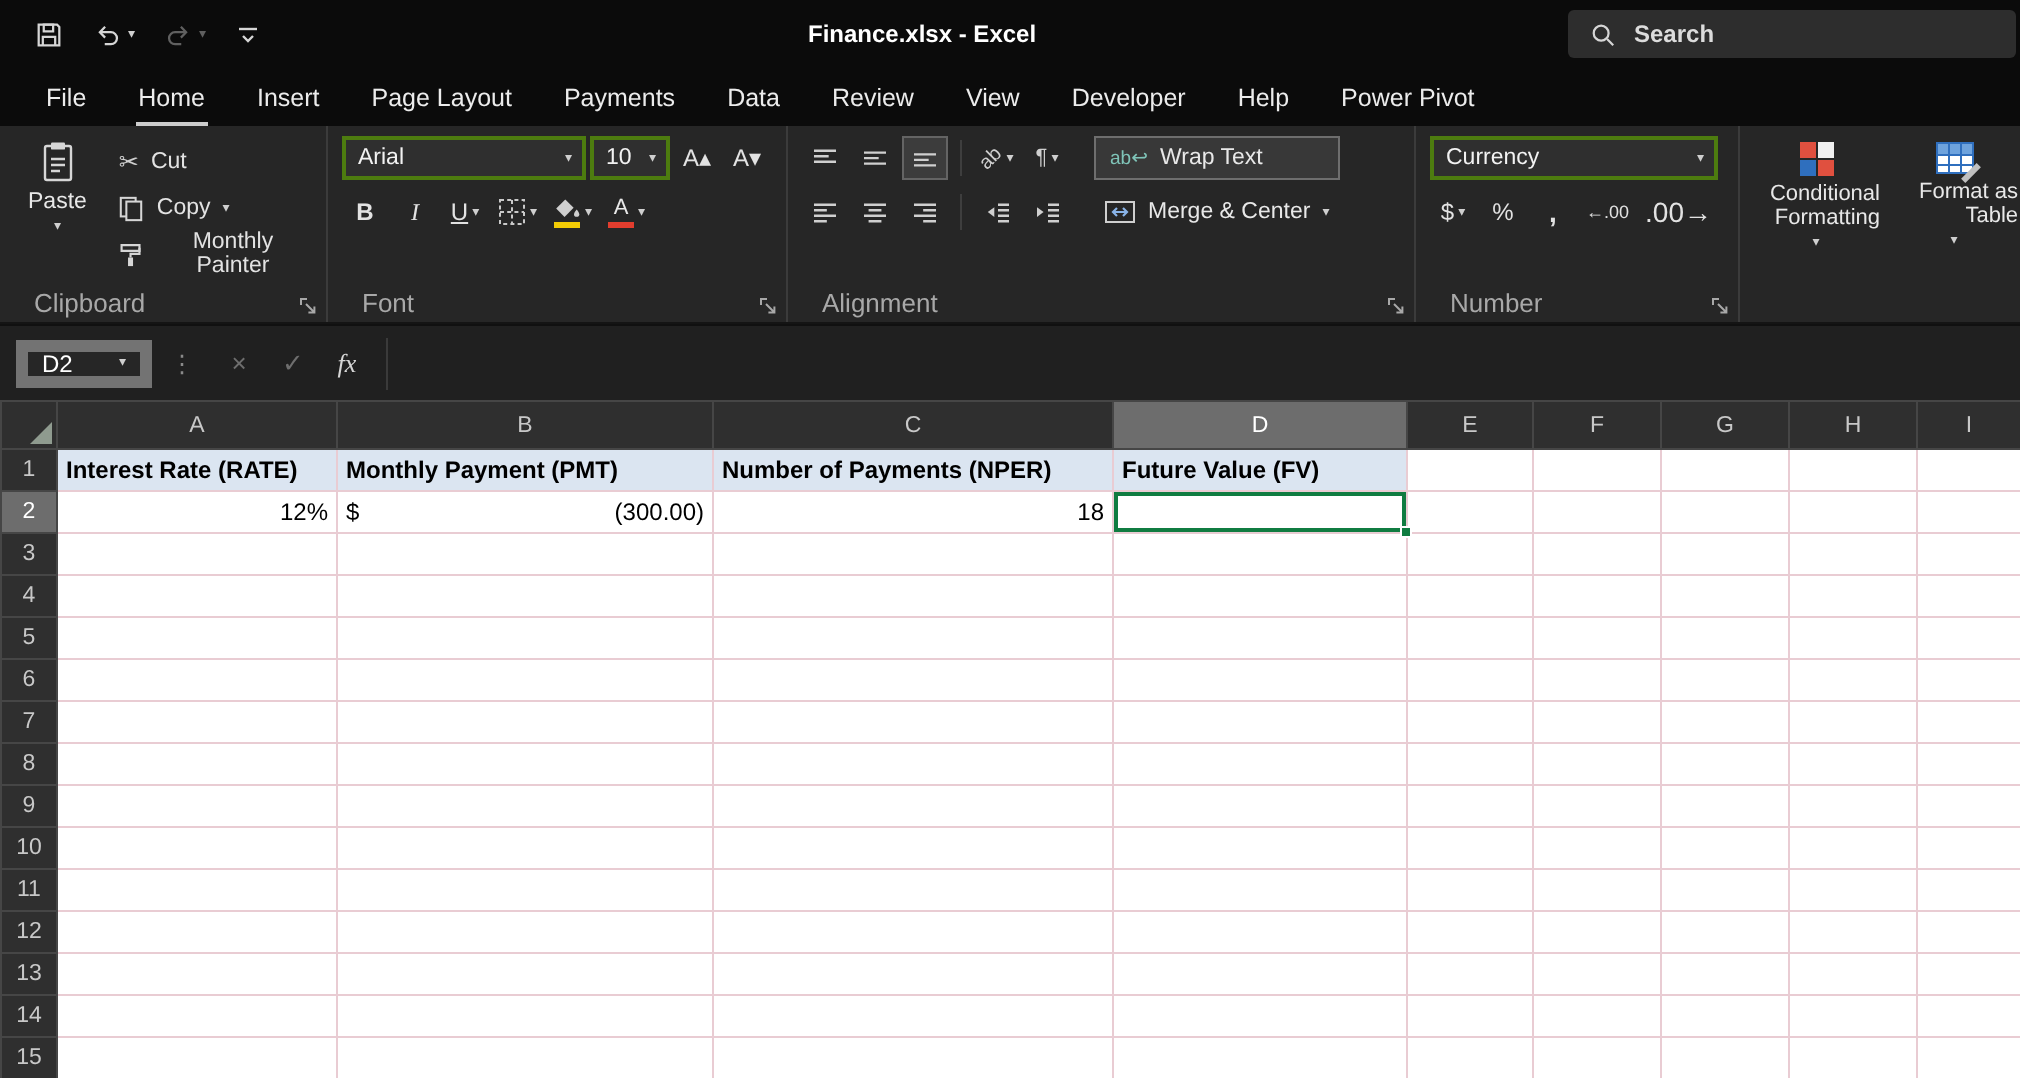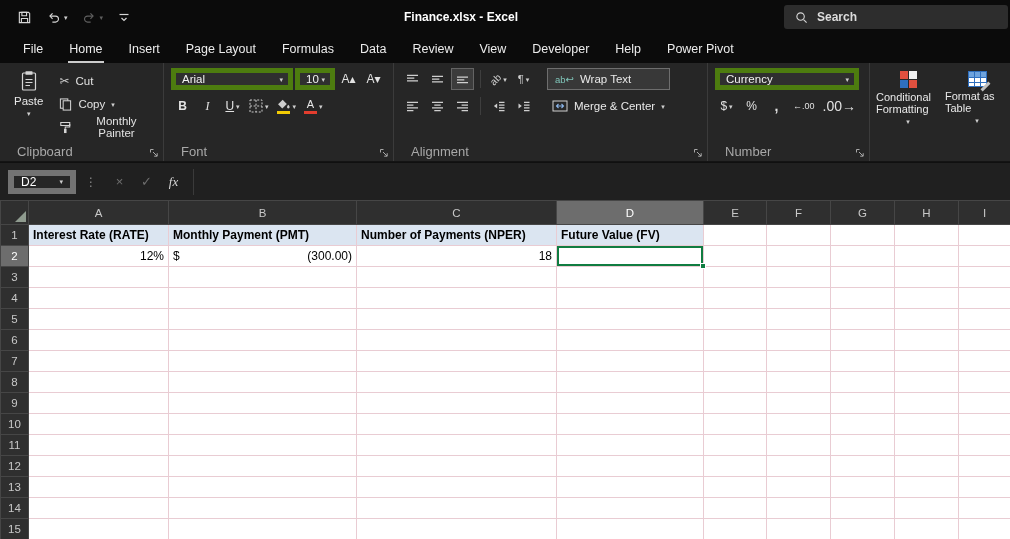--- a/index.html
+++ b/index.html
@@ -26,33 +26,33 @@
   
   .ribbon { height:99px; background:#262626; display:flex; border-bottom:1px solid #141414; }
   .rgroup { position:relative; border-right:1px solid #3b3b3b; padding:5px 4px 16px 7px; display:flex; align-items:flex-start; }
   .glabel { position:absolute; bottom:2px; left:17px; right:0; text-align:left; font-size:13px; color:#a8a8a8; pointer-events:none; }
   .launcher { position:absolute; right:2px; bottom:2px; width:14px; height:13px; display:flex; align-items:center; justify-content:center; }
   .vstack { display:flex; flex-direction:column; gap:5px; }
   .hrow { display:flex; align-items:center; gap:2px; }
   .vdiv { width:1px; height:18px; background:#3e3e3e; margin:0 4px; }
   .sq { min-width:23px; height:22px; display:inline-flex; align-items:center; justify-content:center; gap:2px; padding:0 3px; color:#e2e2e2; font-size:12px; }
   .sq.on { background:#3c3c3c; box-shadow:inset 0 0 0 1px #646464; }
-  .combo { height:22px; background:#2f2f2f; border:5px solid #4d7c0f; display:flex; align-items:center; color:#f2f2f2; font-size:11.5px; }
+  .combo { height:22px; background:#2f2f2f; border:2px solid #4d7c0f; display:flex; align-items:center; color:#f2f2f2; font-size:11.5px; }
   .combo .cval { flex:1; padding:0 6px; white-space:nowrap; overflow:hidden; }
   .combo .chev { margin-right:5px; }
   .bigbtn { display:flex; flex-direction:column; align-items:center; gap:3px; padding:2px 7px; font-size:11.5px; color:#e8e8e8; }
   .cb-col { display:flex; flex-direction:column; align-items:flex-start; gap:3px; margin-left:5px; margin-top:3px; }
   .smallbtn { display:flex; align-items:center; gap:6px; height:20px; font-size:11.5px; padding:0 4px; color:#e2e2e2; }
   .colorstack { display:flex; flex-direction:column; align-items:center; gap:2px; }
   .colorstack .bar { width:13px; height:3px; display:block; }
   .ulined { text-decoration:underline; }
   .wrapbtn { display:flex; align-items:center; gap:6px; height:22px; padding:0 8px; font-size:11.5px; background:#383838; box-shadow:inset 0 0 0 1px #6e6e6e; color:#e8e8e8; }
   .mergebtn { display:flex; align-items:center; gap:6px; height:22px; padding:0 5px; font-size:11.5px; color:#e8e8e8; }
   .wicon { display:flex; align-items:center; color:#7fc4b8; }
-  .stylebtn { display:flex; flex-direction:column; align-items:center; width:64px; padding-top:3px; gap:3px; font-size:11px; line-height:12px; color:#e8e8e8; text-align:left; }
+  .stylebtn { display:flex; flex-direction:column; align-items:center; width:64px; padding-top:3px; gap:3px; font-size:11px; line-height:12px; color:#e8e8e8; text-align:right; }
   .cficon { display:grid; grid-template-columns:8px 8px; grid-template-rows:8px 8px; gap:1px; }
   .cficon i { display:block; }
   .faticon { position:relative; width:19px; height:16px; background:#2f6fbe; display:grid; grid-template-columns:1fr 1fr 1fr; grid-template-rows:5px 1fr 1fr; gap:1px; padding:1px; }
   .faticon i { background:#ffffff; display:block; }
   .faticon i.hd { background:#6ea3dd; }
   .faticon .pencil { position:absolute; right:-4px; bottom:-1px; width:11px; height:3px; background:#c0c0c0; transform:rotate(-45deg); }
 
   
   .fbar { height:38px; background:#202020; display:flex; align-items:center; padding-left:8px; border-top:1px solid #101010; }
   .namebox { width:68px; height:24px; background:#262626; border:6px solid #737373; display:flex; align-items:center; padding:0 7px; color:#ffffff; }
@@ -119,21 +119,21 @@
       </svg>
     <span>Search</span>
   </div>
 </div>
 
 <div class="tabs-row">
     <button class="tab">File</button>
     <button class="tab active">Home</button>
     <button class="tab">Insert</button>
     <button class="tab">Page Layout</button>
-    <button class="tab">Formulas</button>
+    <button class="tab">Payments</button>
     <button class="tab">Data</button>
     <button class="tab">Review</button>
     <button class="tab">View</button>
     <button class="tab">Developer</button>
     <button class="tab">Help</button>
     <button class="tab">Power Pivot</button>
   </div>
 
 <div class="ribbon">
 

